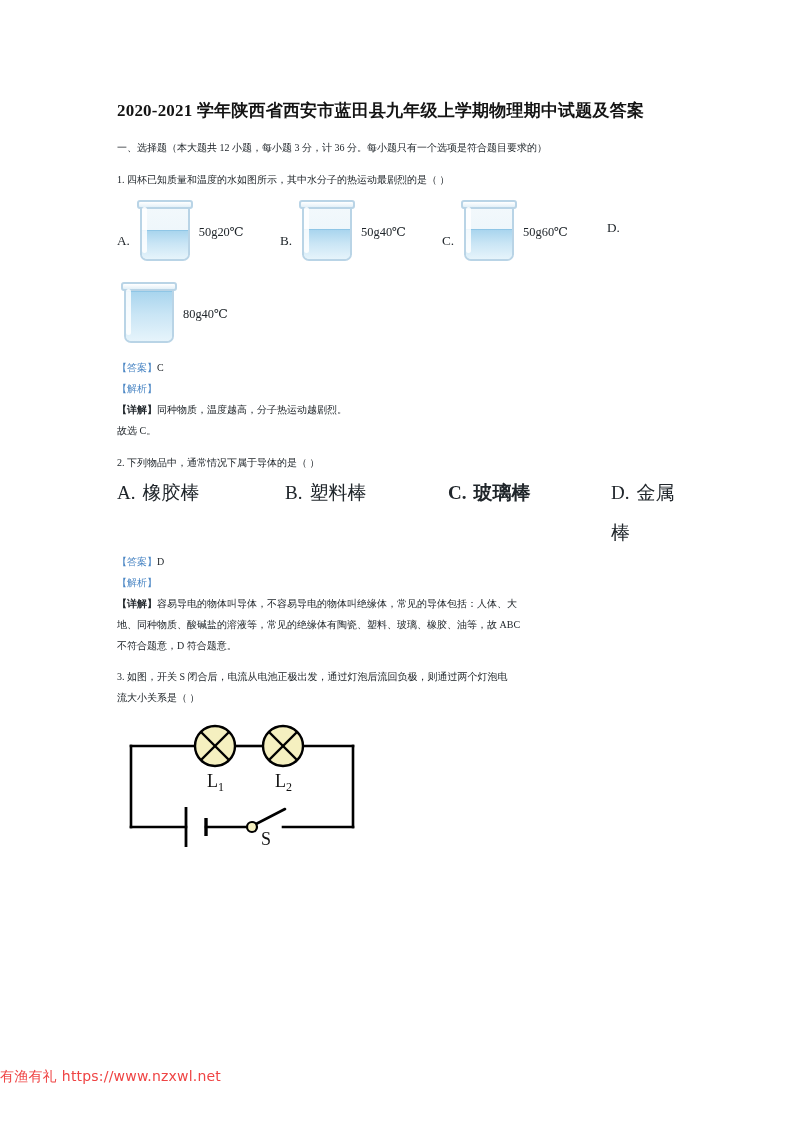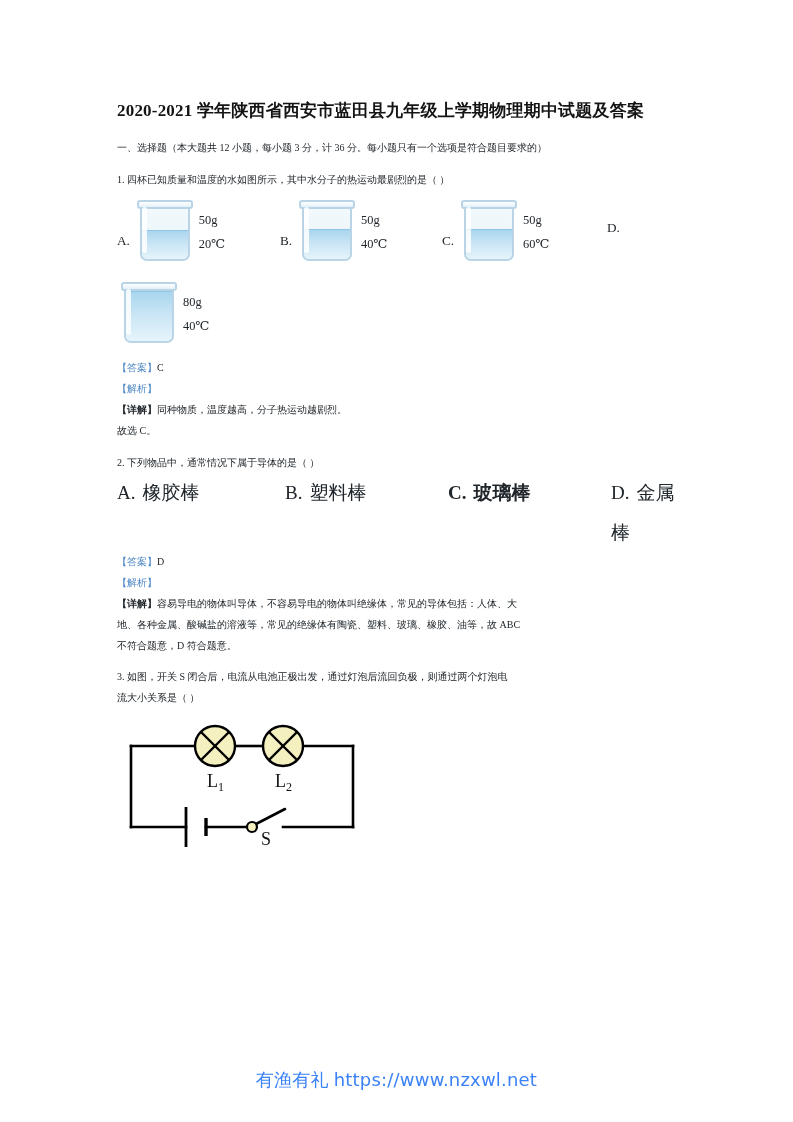--- a/index.html
+++ b/index.html
@@ -148,43 +148,41 @@
     left: 5px;
     top: 11px;
     width: 5px;
     height: 46px;
     border-radius: 3px;
     background: rgba(255,255,255,0.85);
     z-index: 3;
   }
   .beaker-cap {
     display: flex;
-    flex-direction: column;
     justify-content: center;
     font-size: 12.4px;
     line-height: 1.95;
     color: #20262b;
     padding-top: 6px;
   }
 
   
   .circuit-wrap {
     margin-top: 10px;
     margin-left: 4px;
   }
 
   
   .footer {
     position: absolute;
     left: 0;
     right: 0;
     top: 1068px;
-    text-align: center;
-    font-size: 18px;
-    color: #3b82f6;
+    font-size: 14px;
+    color: #ef4444;
     font-family: "DejaVu Sans", "Liberation Sans", sans-serif;
     letter-spacing: 0.2px;
   }
   .footer .fo-cn { margin-right: 5px; }
 </style>
 </head>
 <body>
 
 <div class="page">
   <div class="content">
@@ -285,21 +283,21 @@
 
     <p class="ans-line">
       <span class="tag">【答案】</span><span class="ans-val">D</span>
     </p>
     <p class="ana-line">
       <span class="tag">【解析】</span>
     </p>
     <p class="para">
       <span class="tag-sol">【详解】</span><span>容易导电的物体叫导体，不容易导电的物体叫绝缘体，常见的导体包括：人体、大</span>
     </p>
-    <p class="para">地、各种金属、酸碱盐的溶液等，常见的绝缘体有陶瓷、塑料、玻璃、橡胶、油等，故 ABC</p>
+    <p class="para">地、同种物质、酸碱盐的溶液等，常见的绝缘体有陶瓷、塑料、玻璃、橡胶、油等，故 ABC</p>
     <p class="para">不符合题意，D 符合题意。</p>
 
     <p class="para q-stem">3.  如图，开关 S 闭合后，电流从电池正极出发，通过灯泡后流回负极，则通过两个灯泡电</p>
     <p class="para">流大小关系是（      ）</p>
 
     <div class="circuit-wrap">
       <svg width="268" height="130" viewBox="0 0 268 130">
 
         <g stroke="#000000" stroke-width="2.6" fill="none" stroke-linecap="square">
 

